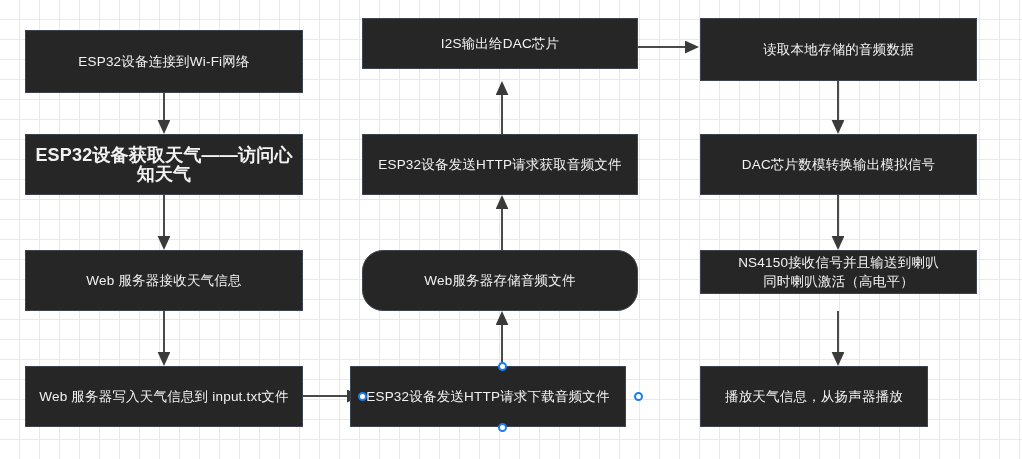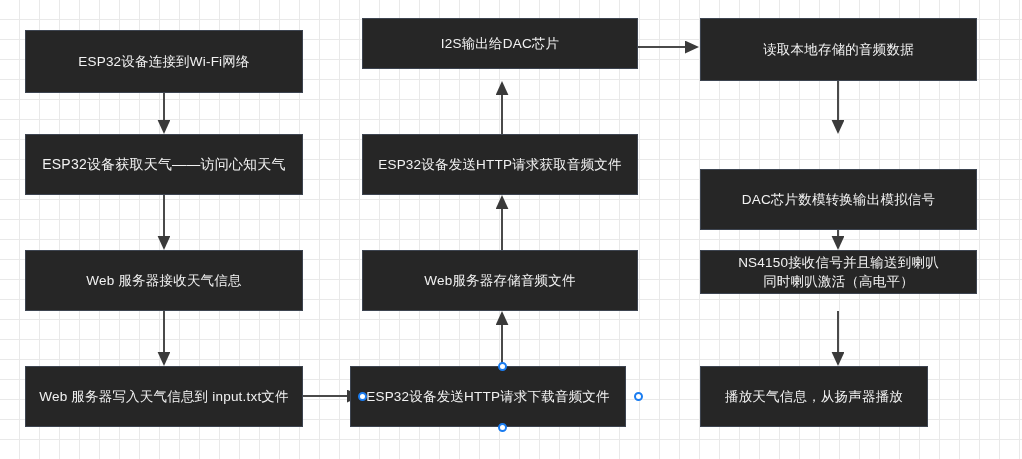--- a/index.html
+++ b/index.html
@@ -29,22 +29,22 @@
     align-items: center;
     justify-content: center;
     text-align: center;
     color: #f2f2f2;
     font-size: 13.5px;
     line-height: 19px;
     padding: 2px 8px;
     letter-spacing: 0.2px;
   }
   .node.bold {
-    font-weight: normal;
-    font-size: 14px;
+    font-weight: bold;
+    font-size: 18px;
   }
   .node-label {
     display: block;
     white-space: pre-line;
   }
   .handle {
     position: absolute;
     width: 9px;
     height: 9px;
     margin-left: -4.5px;
@@ -106,30 +106,30 @@
       </div>
       <div class="node" style="left: 25px; top: 366px; width: 278px; height: 61px;">
         <span class="node-label">Web 服务器写入天气信息到 input.txt文件</span>
       </div>
       <div class="node" style="left: 362px; top: 18px; width: 276px; height: 51px;">
         <span class="node-label">I2S输出给DAC芯片</span>
       </div>
       <div class="node" style="left: 362px; top: 134px; width: 276px; height: 61px;">
         <span class="node-label">ESP32设备发送HTTP请求获取音频文件</span>
       </div>
-      <div class="node" style="left: 362px; top: 250px; width: 276px; height: 61px;">
+      <div class="node" style="left: 362px; top: 250px; width: 276px; height: 61px; border-radius: 21px;">
         <span class="node-label">Web服务器存储音频文件</span>
       </div>
       <div class="node" style="left: 350px; top: 366px; width: 276px; height: 61px;">
         <span class="node-label">ESP32设备发送HTTP请求下载音频文件</span>
       </div>
       <div class="node" style="left: 700px; top: 18px; width: 277px; height: 63px;">
         <span class="node-label">读取本地存储的音频数据</span>
       </div>
-      <div class="node" style="left: 700px; top: 134px; width: 277px; height: 61px; margin-top: 35px;">
+      <div class="node" style="left: 700px; top: 134px; width: 277px; height: 61px;">
         <span class="node-label">DAC芯片数模转换输出模拟信号</span>
       </div>
       <div class="node" style="left: 700px; top: 250px; width: 277px; height: 44px;">
         <span class="node-label">NS4150接收信号并且输送到喇叭
 同时喇叭激活（高电平）</span>
       </div>
       <div class="node" style="left: 700px; top: 366px; width: 228px; height: 61px;">
         <span class="node-label">播放天气信息，从扬声器播放</span>
       </div>
     </div>

